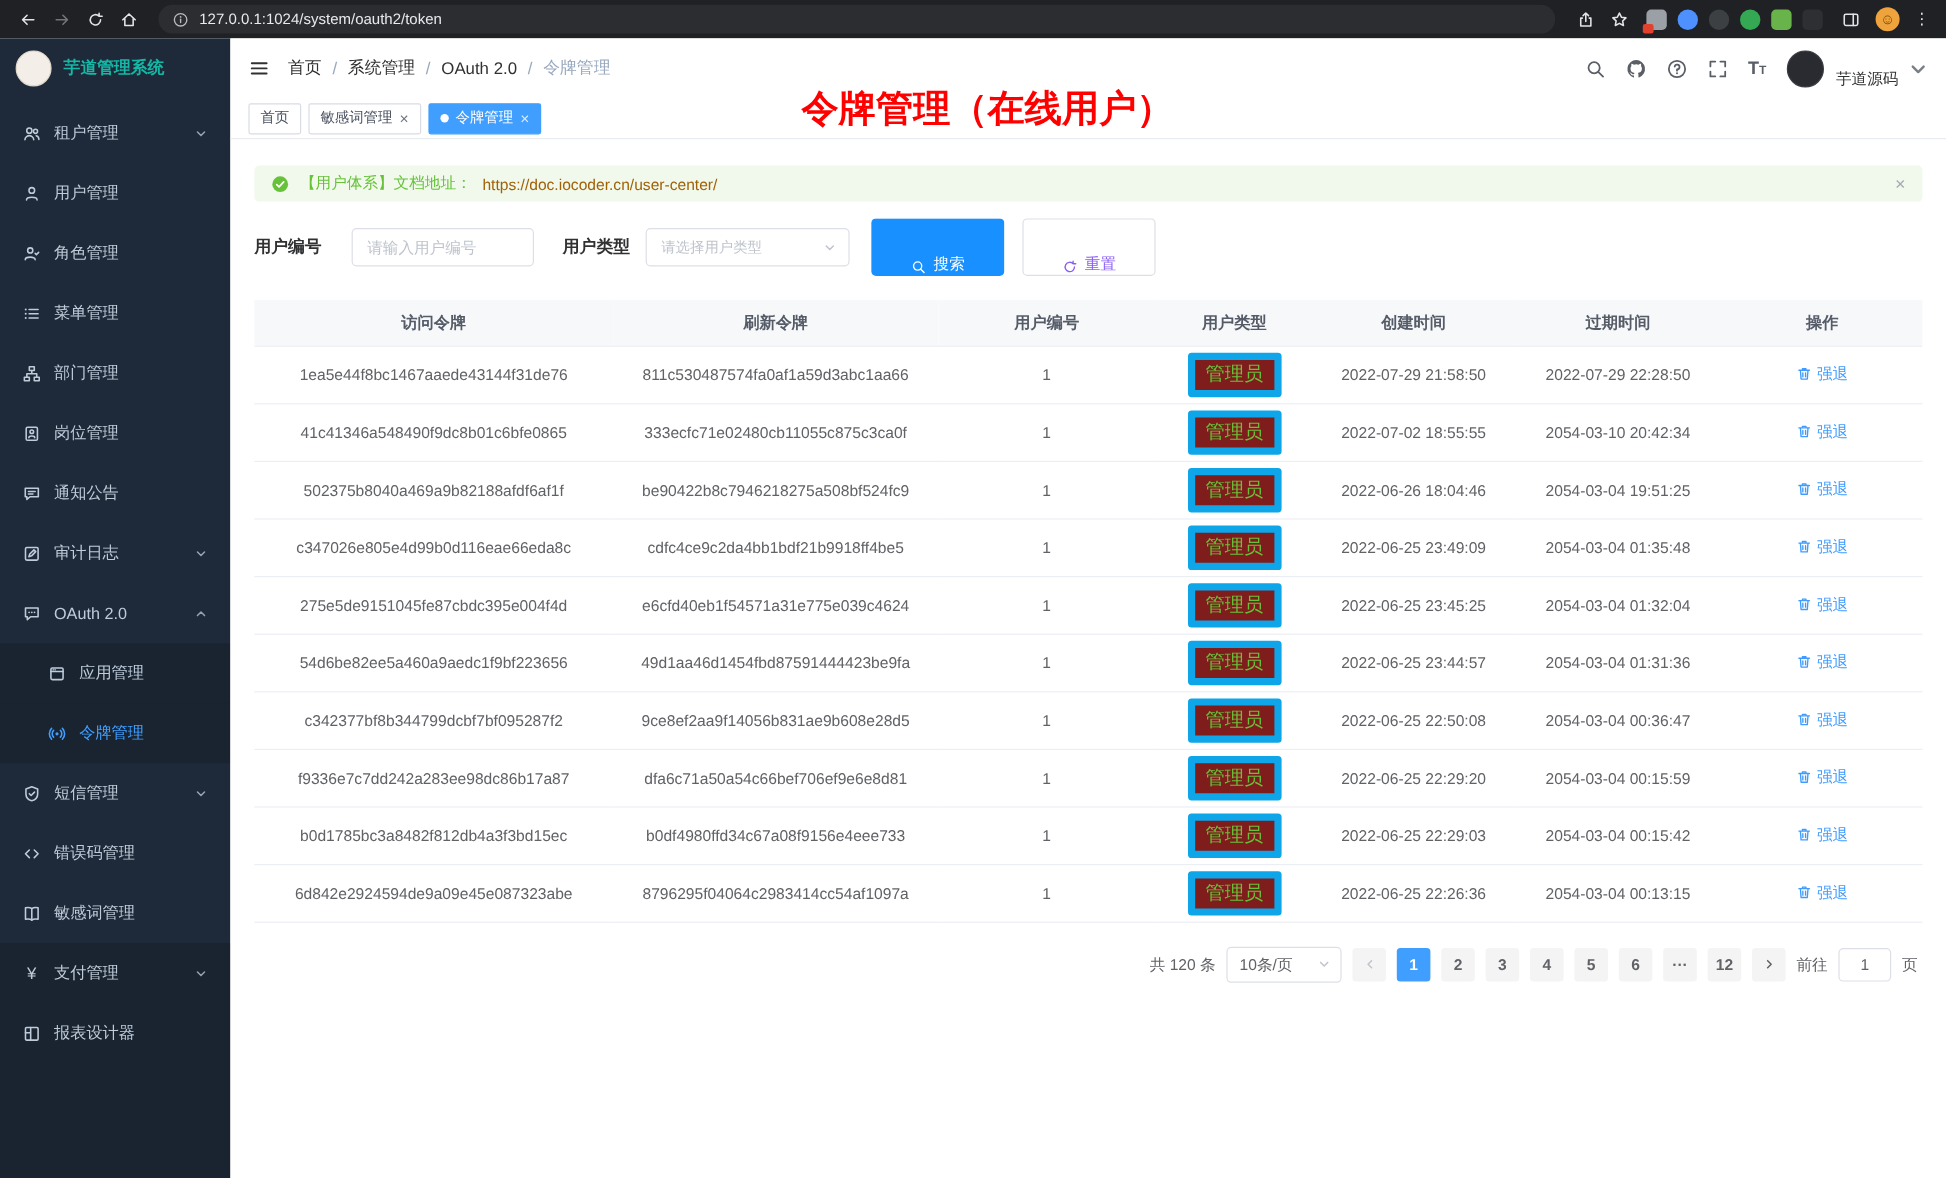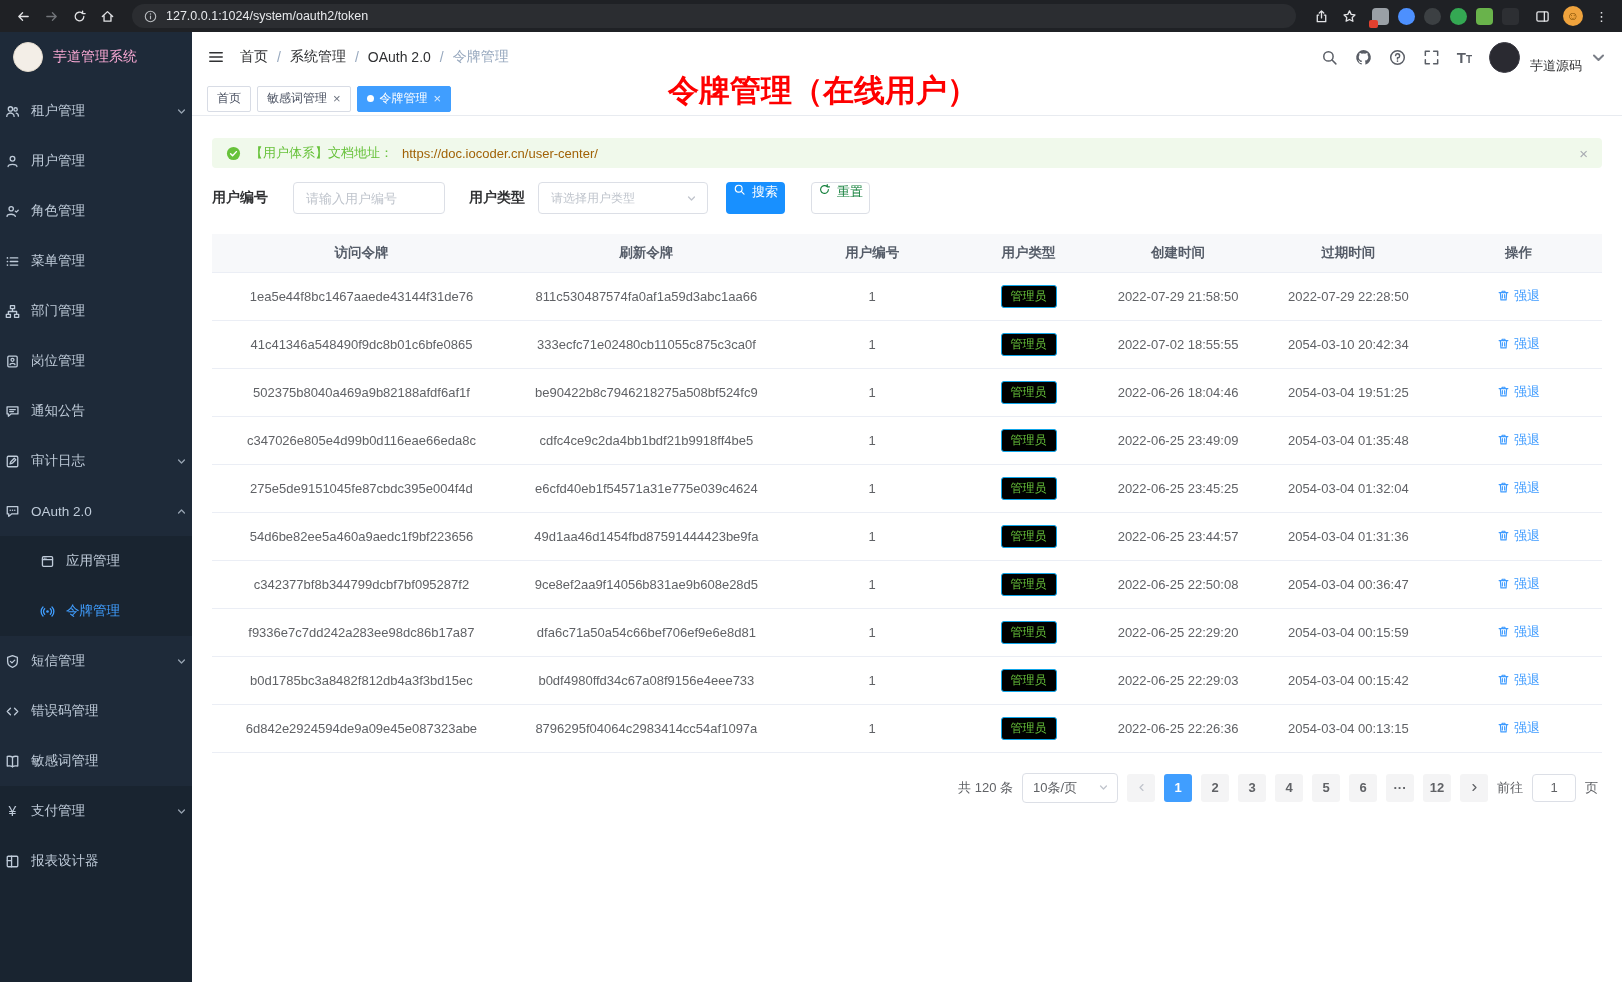--- a/index.html
+++ b/index.html
@@ -28,23 +28,23 @@
   .kebab { color:#e2e3e6; font-size:13px; letter-spacing:0; padding:0 4px; cursor:pointer; }
 
   
   .app { display:flex; height:950px; }
 
   
   .sidebar { width:192px; background:#1e2a39; flex:none; display:flex; flex-direction:column; overflow:hidden; }
   .logo { height:50px; display:flex; align-items:center; gap:10px; padding:0 13px; flex:none; }
   .logo-avatar { width:30px; height:30px; border-radius:50%; background:#f3eee7; border:1px solid #e2d9cc;
     display:flex; align-items:center; justify-content:center; color:#9b8f80; font-size:13px; }
-  .logo-title { color:#f9a8d4; font-size:14px; font-weight:400; }
+  .logo-title { color:#14b8a6; font-size:14px; font-weight:700; }
   .menu { flex:1; padding-top:4px; display:flex; flex-direction:column; }
-  .menu-item { height:50px; display:flex; align-items:center; gap:11px; padding:0 5px;
+  .menu-item { height:50px; display:flex; align-items:center; gap:11px; padding:0 19px;
     color:#bfcbd9; font-size:13.5px; cursor:pointer; flex:none; }
   .menu-item svg.mi { width:15px; height:15px; flex:none; }
   .mi-glyph { width:15px; text-align:center; font-size:14px; flex:none; }
   .menu-item .chev { margin-left:auto; width:11px; height:11px; opacity:.75; flex:none; }
   .menu-item.active { color:#409eff; }
   .submenu .menu-item { padding-left:40px; background:rgba(0,0,0,.14); }
   .menu-bottom { background:#192430; flex:1; }
 
   
   .main { flex:1; display:flex; flex-direction:column; min-width:0; background:#fff; }
@@ -83,34 +83,34 @@
 
   .filters { display:flex; align-items:center; margin-top:14px; gap:10px; font-size:14px; }
   .f-label { font-weight:700; color:#303133; margin-right:3px; }
   .f-input { width:152px; height:32px; border:1px solid #dcdfe6; border-radius:4px;
     padding:0 12px; font-size:13px; color:#606266; outline:none;margin-left:12px; }
   .f-input::placeholder { color:#bfc4cc; }
   .f-select { width:170px; height:32px; border:1px solid #dcdfe6; border-radius:4px;
     display:flex; align-items:center; justify-content:space-between; padding:0 10px 0 12px;
     color:#bfc4cc; font-size:12px; cursor:pointer; }
   .f-select .chev, .pg-size .chev { width:11px; height:11px; color:#c0c4cc; flex:none; }
-  .btn { height:32px; border-radius:4px; display:inline-flex; align-items:flex-start; gap:6px;
-    padding:0 6px; font-size:13px; cursor:pointer; border:1px solid transparent; }
+  .btn { height:48px; border-radius:4px; display:inline-flex; align-items:flex-end; gap:6px;
+    padding:0 32px; font-size:13px; cursor:pointer; border:1px solid transparent; }
   .btn svg { width:13px; height:13px; }
   .btn-primary { background:#1890ff; color:#fff; margin-left:8px; }
-  .btn-plain { background:#fff; border-color:#dcdfe6; color:#15803d; margin-left:16px; }
+  .btn-plain { background:#fff; border-color:#dcdfe6; color:#8b5cf6; margin-left:5px; }
 
   .table-wrap { margin-top:20px; }
   table { width:100%; border-collapse:collapse; table-layout:fixed; font-size:13px; color:#606266; }
   thead th { height:38px; background:#f7f8fa; color:#555c68; font-weight:700; font-size:13.5px;
     border-bottom:1px solid #ebeef5; }
   tbody td { height:48px; text-align:center; border-bottom:1px solid #ebeef5;
     white-space:nowrap; overflow:hidden; }
-  .badge { display:inline-block; padding:2px 9px; font-size:12px; color:#67c23a;
-    background:#000000; border:1px solid #0ea5e9; border-radius:3px; }
+  .badge { display:inline-block; padding:2px 9px; font-size:16px; color:#67c23a;
+    background:#7f1d1d; border:6px solid #0ea5e9; border-radius:3px; }
   .op-link { display:inline-flex; align-items:center; gap:4px; color:#3e9bff; font-size:13px; cursor:pointer; }
   .op-link svg { width:13px; height:13px; }
 
   .pagination { display:flex; align-items:center; justify-content:flex-end; gap:9px;
     margin:20px 4px 0; font-size:13px; color:#606266; }
   .pg-size { width:96px; height:30px; border:1px solid #dcdfe6; border-radius:4px;
     display:flex; align-items:center; justify-content:space-between; padding:0 8px 0 10px;
     color:#606266; cursor:pointer; }
   .pg-btn { min-width:28px; height:28px; background:#f4f4f5; border-radius:3px;
     display:flex; align-items:center; justify-content:center; color:#606266;

